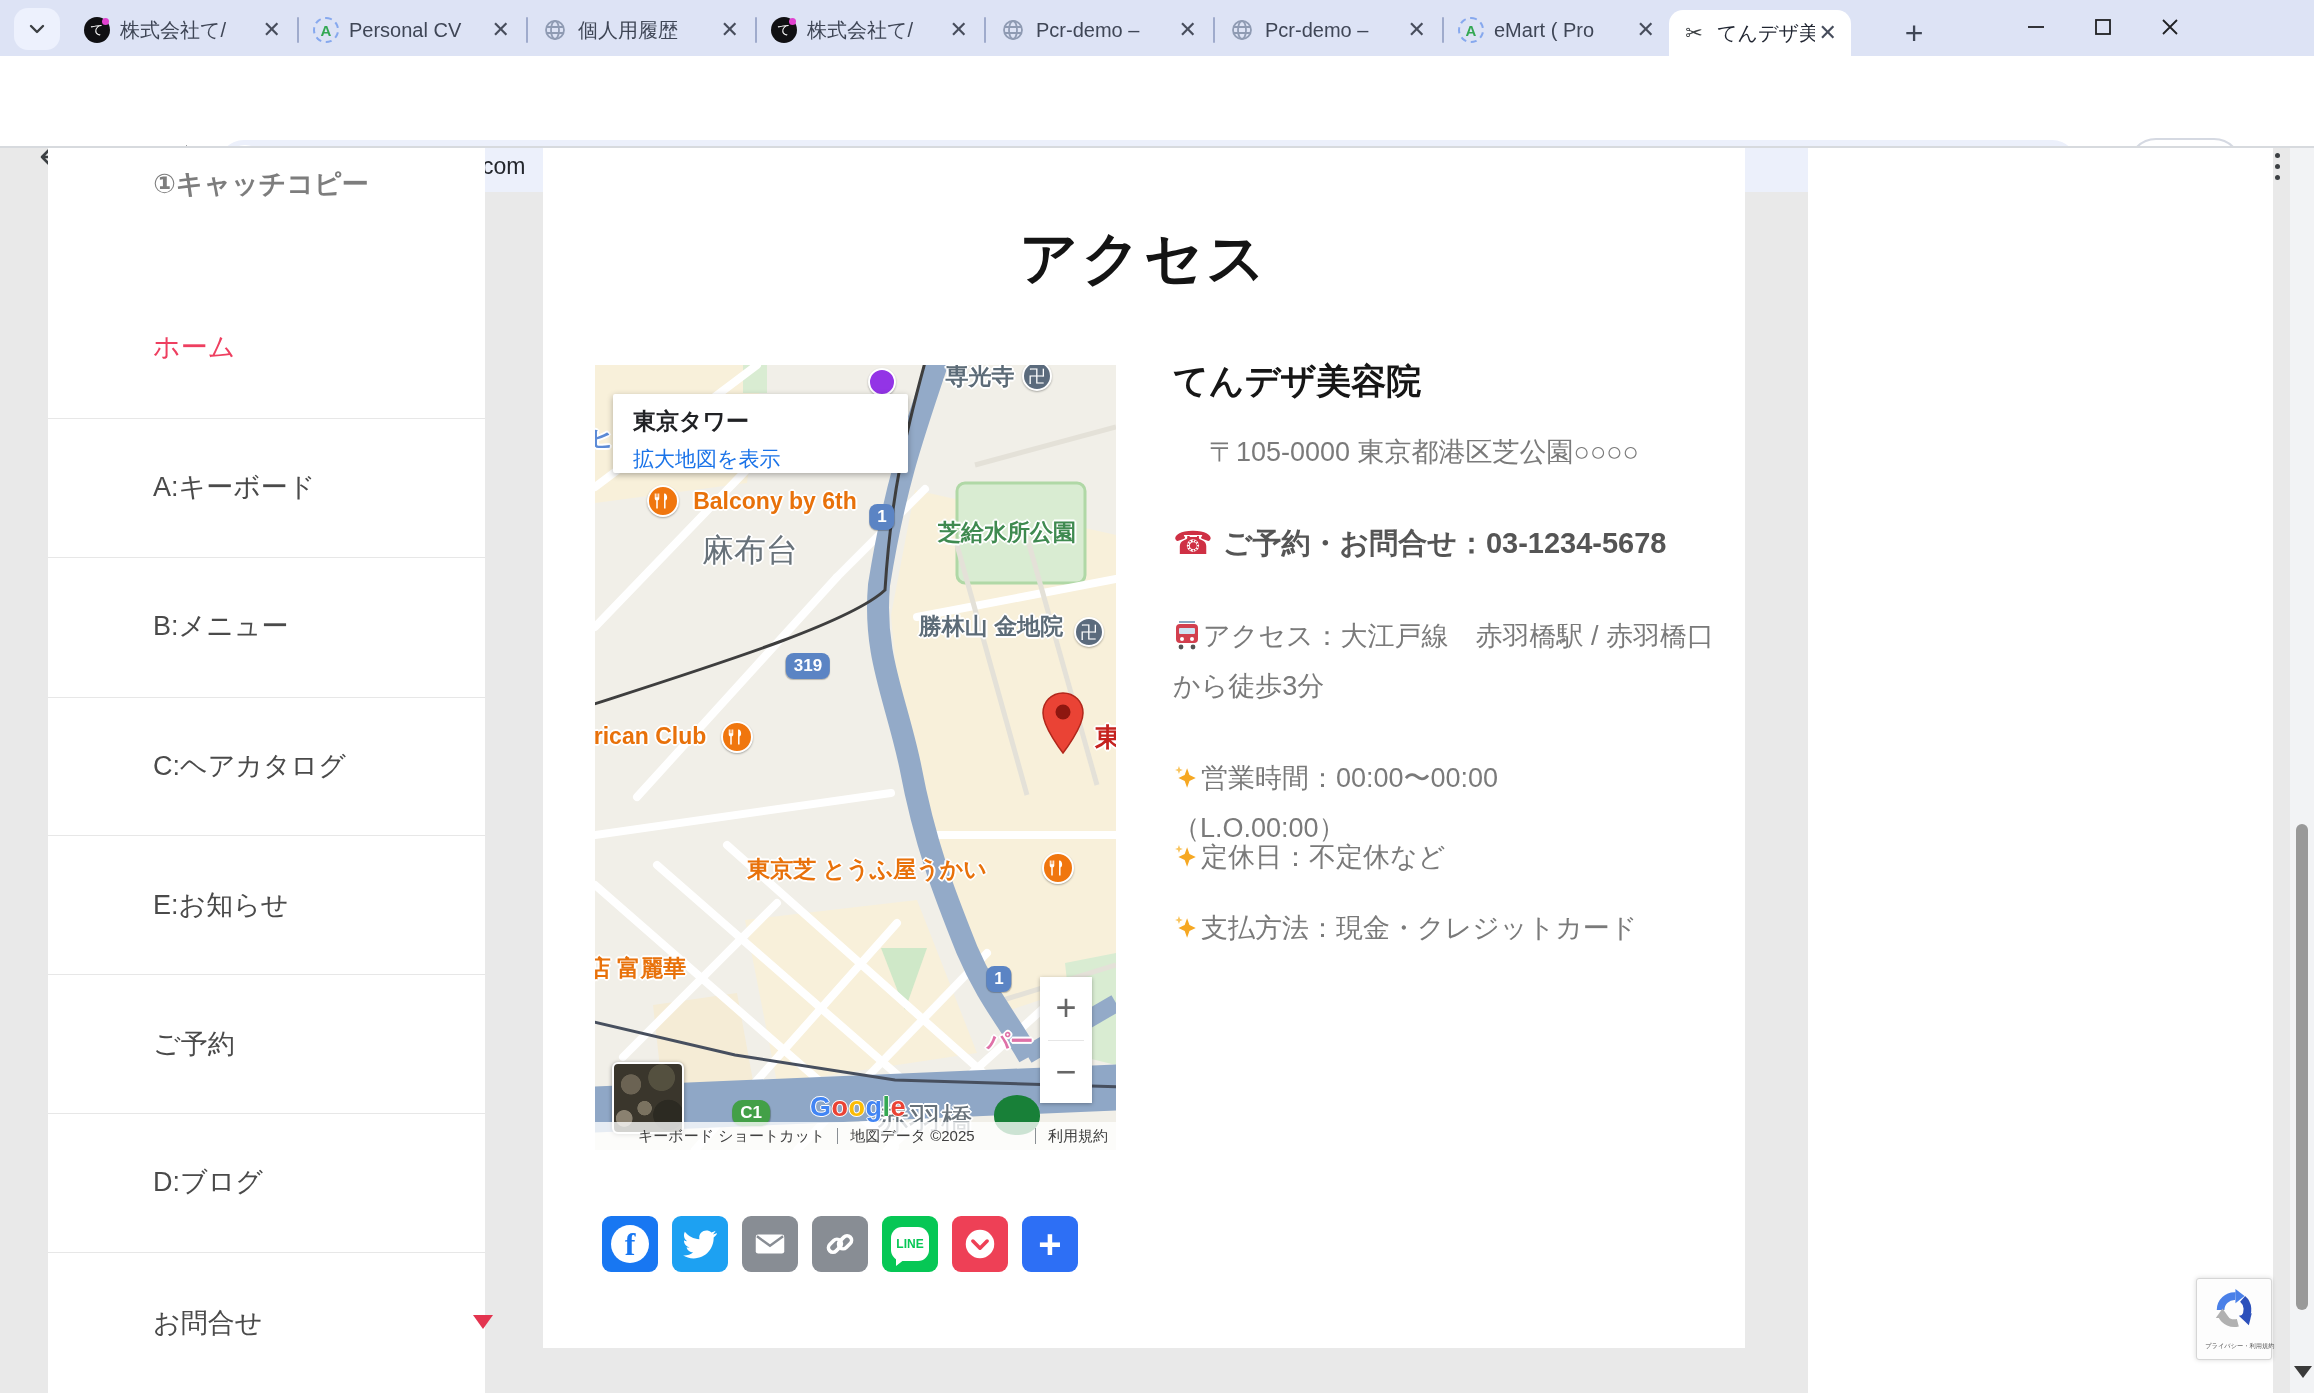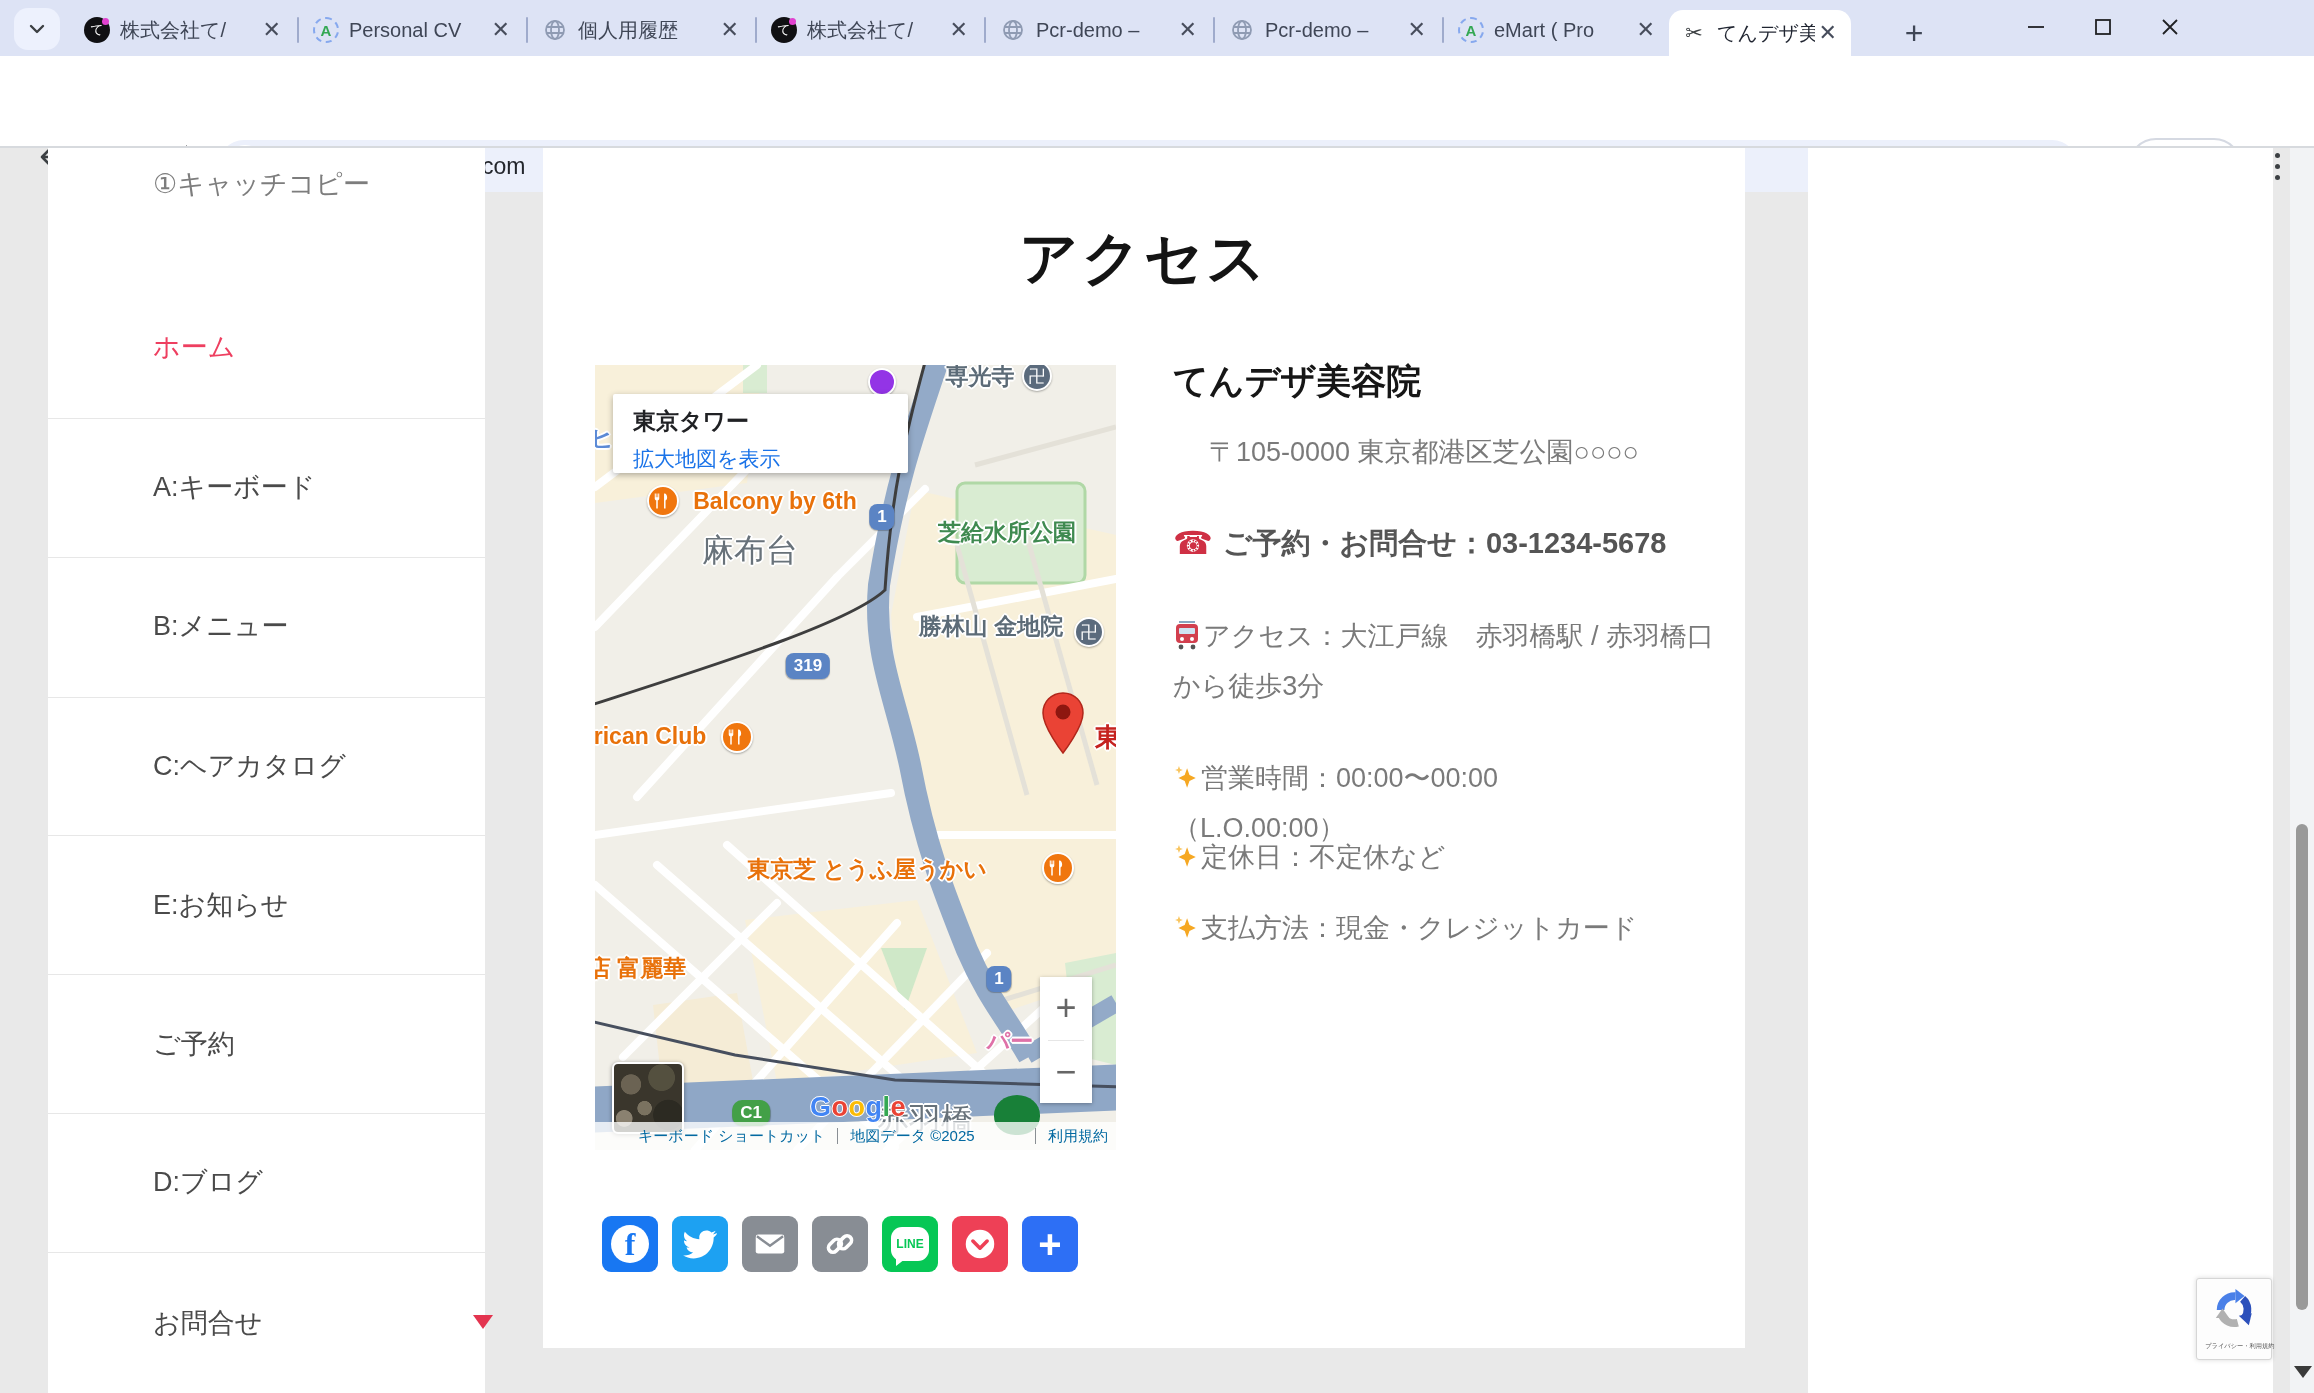--- a/index.html
+++ b/index.html
@@ -32,21 +32,21 @@
   .guest { position:absolute; left:2128px; top:82px; width:114px; height:56px; border:2px solid #d5d9e2; border-radius:28px; background:#fff; display:flex; align-items:center; justify-content:center; gap:8px; cursor:pointer; }
   .guest span { font-size:21px; color:#3c4043; }
   .menu-dots { position:absolute; left:2262px; top:86px; width:30px; height:48px; display:flex; flex-direction:column; align-items:center; justify-content:center; gap:6px; cursor:pointer; }
   .menu-dots i { width:5px; height:5px; border-radius:50%; background:#3c4043; }
   .chrome-border { position:absolute; left:0; top:146px; width:2314px; height:2px; background:#d7dade; }
 
   
   .page { position:absolute; left:0; top:148px; width:2314px; height:1245px; }
   .sidebar { position:absolute; left:48px; top:0; width:437px; height:1245px; background:#fff; }
   .side-item { position:absolute; left:105px; height:50px; line-height:50px; font-size:27px; color:#4a4a4a; cursor:pointer; width:300px; }
-  .side-item.muted { color:#7d7d7d; }
+  .side-item.muted { color:#7d7d7d;font-weight:bold; }
   .side-item.active { color:#ee3f60; }
   .side-div { position:absolute; left:0; width:437px; height:1px; background:#e7e7e7; }
   .side-tri { position:absolute; left:320px; top:17px; width:0; height:0; border-left:10px solid transparent; border-right:10px solid transparent; border-top:14px solid #e3344f; }
 
   .mainpanel { position:absolute; left:543px; top:0; width:1202px; height:1200px; background:#fff; }
   .rightpanel { position:absolute; left:1808px; top:0; width:465px; height:1245px; background:#fff; }
 
   .page-title { position:absolute; left:0; top:72px; width:1202px; height:76px; line-height:76px; text-align:center; font-size:58px; font-weight:800; color:#141414; letter-spacing:3px; }
 
   
@@ -78,21 +78,21 @@
   .zdiv { height:1px; margin:0 8px; background:#e6e6e6; }
   .satthumb { position:absolute; left:17px; top:697px; width:72px; height:72px; border:2px solid #fff; border-radius:6px; box-shadow:0 1px 4px rgba(0,0,0,.4); z-index:6; cursor:pointer;
     background:#3a362c;
     background-image:radial-gradient(circle at 25% 30%, #6b6353 0 14%, transparent 15%),
                      radial-gradient(circle at 70% 20%, #54503f 0 18%, transparent 19%),
                      radial-gradient(circle at 45% 65%, #7a7260 0 12%, transparent 13%),
                      radial-gradient(circle at 80% 75%, #2c2a22 0 20%, transparent 21%),
                      radial-gradient(circle at 15% 80%, #8a8170 0 10%, transparent 11%); }
   .glogo { position:absolute; left:215px; top:727px; z-index:6; font-size:27px; font-weight:700; letter-spacing:.5px;
            text-shadow:1px 0 0 #fff,-1px 0 0 #fff,0 1px 0 #fff,0 -1px 0 #fff; }
-  .attr { position:absolute; left:0; bottom:0; width:521px; height:28px; background:rgba(255,255,255,.78); z-index:7; display:flex; align-items:center; font-size:15px; color:#0369a1; padding:0 8px 0 43px; }
+  .attr { position:absolute; left:0; bottom:0; width:521px; height:28px; background:rgba(255,255,255,.78); z-index:7; display:flex; align-items:center; font-size:15px; color:#404040; padding:0 8px 0 43px; }
   .attr .adiv { width:1px; height:16px; background:#8a8f94; margin:0 12px; }
 
   
   .info { position:absolute; left:630px; top:200px; width:545px; height:640px; }
   .info .iline { position:absolute; left:0; width:545px; height:50px; line-height:50px; font-size:27px; color:#7a7a7a; }
   .shop-name { position:absolute; left:0; top:10px; font-size:35px; font-weight:800; color:#161616; }
   .i-addr { top:79px;margin-left:36px; }
   .i-phone { top:170px; font-weight:700; color:#555 !important; font-size:29px !important; display:flex; align-items:center; gap:10px; }
   .ph-ic { color:#cf3044; font-size:32px; line-height:50px; }
   .i-access { top:263px; height:100px !important; line-height:50px; }

